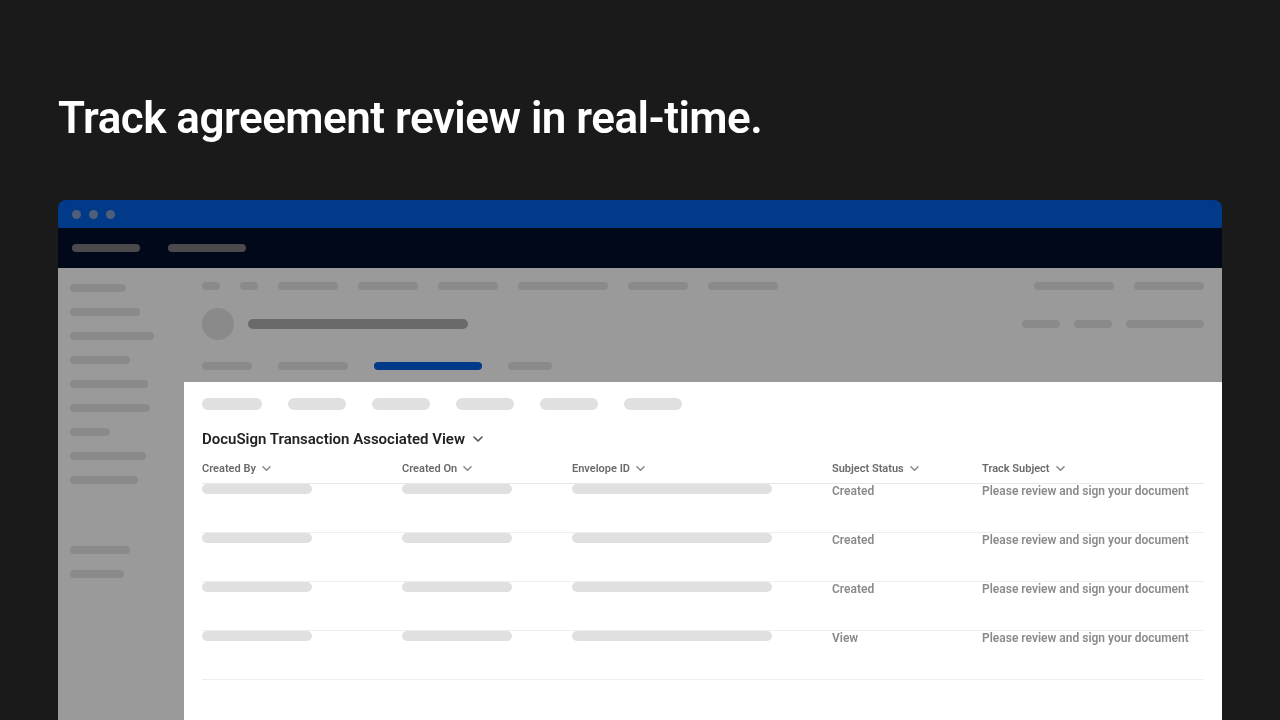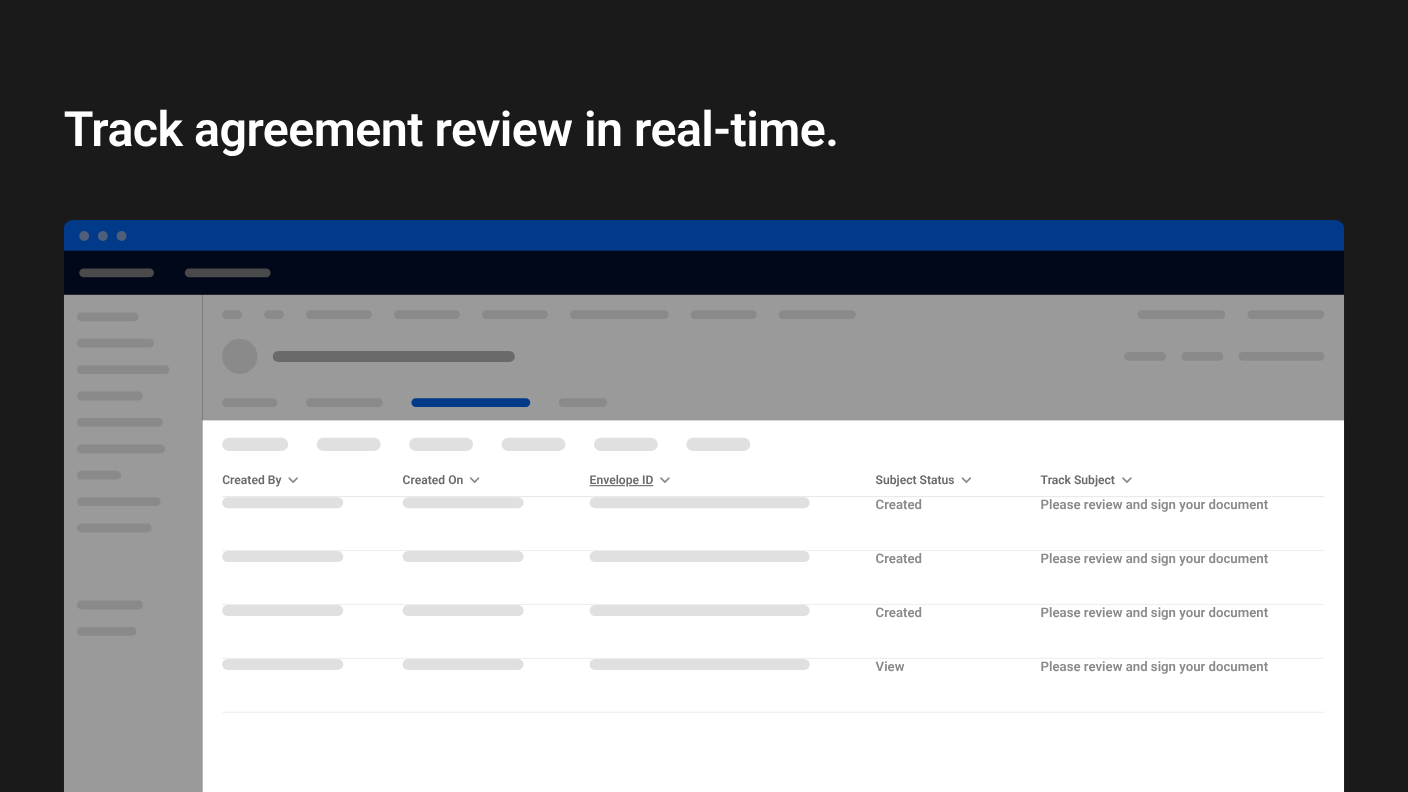--- a/index.html
+++ b/index.html
@@ -43,22 +43,22 @@
   
   .view-title-row { display: flex; align-items: center; gap: 8px; margin-bottom: 14px; }
   .view-title { font-size: 15px; font-weight: 600; color: #222; }
   .chev { width: 10px; height: 10px; }
   .chev svg { display: block; }
   
   .table { width: 100%; }
   .thead { display: flex; border-bottom: 1px solid #e8e8e8; padding-bottom: 8px; }
   .th { font-size: 11px; font-weight: 600; color: #6a6a6a; display: flex; align-items: center; gap: 6px; }
   .col-by { width: 164px; }
-  .col-on { width: 170px; }
-  .col-env { width: 260px; text-decoration: underline; }
+  .col-on { width: 170px; margin-left: 36px; }
+  .col-env { width: 260px; }
   .col-status { width: 150px; }
   .col-subj { flex: 1; }
   
   .trow { display: flex; align-items: flex-start; height: 49px; border-bottom: 1px solid #eee; }
   .trow .skel { height: 10px; border-radius: 5px; background: #e0e0e0; }
   .trow .cell-text { font-size: 12px; font-weight: 600; color: #8a8a8a; }
 </style>
 </head>
 <body>
 
@@ -126,20 +126,28 @@
       <div class="white-panel">
         <div class="pill-row">
           <div class="skel" style="width:60px"></div>
           <div class="skel" style="width:58px"></div>
           <div class="skel" style="width:58px"></div>
           <div class="skel" style="width:58px"></div>
           <div class="skel" style="width:58px"></div>
           <div class="skel" style="width:58px"></div>
         </div>
 
+        <div class="view-title-row">
+          <span class="view-title">DocuSign Transaction Associated View</span>
+          <span class="chev">
+            <svg viewBox="0 0 10 10" width="10" height="10">
+                <path d="M1 3 L5 7 L9 3" stroke="#555" stroke-width="1.6" fill="none" stroke-linecap="round" stroke-linejoin="round"></path>
+              </svg>
+          </span>
+        </div>
 
         <div class="table">
           <div class="thead">
             <div class="th col-by">
               <span>Created By</span>
               <span class="chev">
                   <svg viewBox="0 0 10 10" width="9" height="9">
                     <path d="M1 3 L5 7 L9 3" stroke="#888" stroke-width="1.6" fill="none" stroke-linecap="round" stroke-linejoin="round"></path>
                   </svg>
                 </span>

